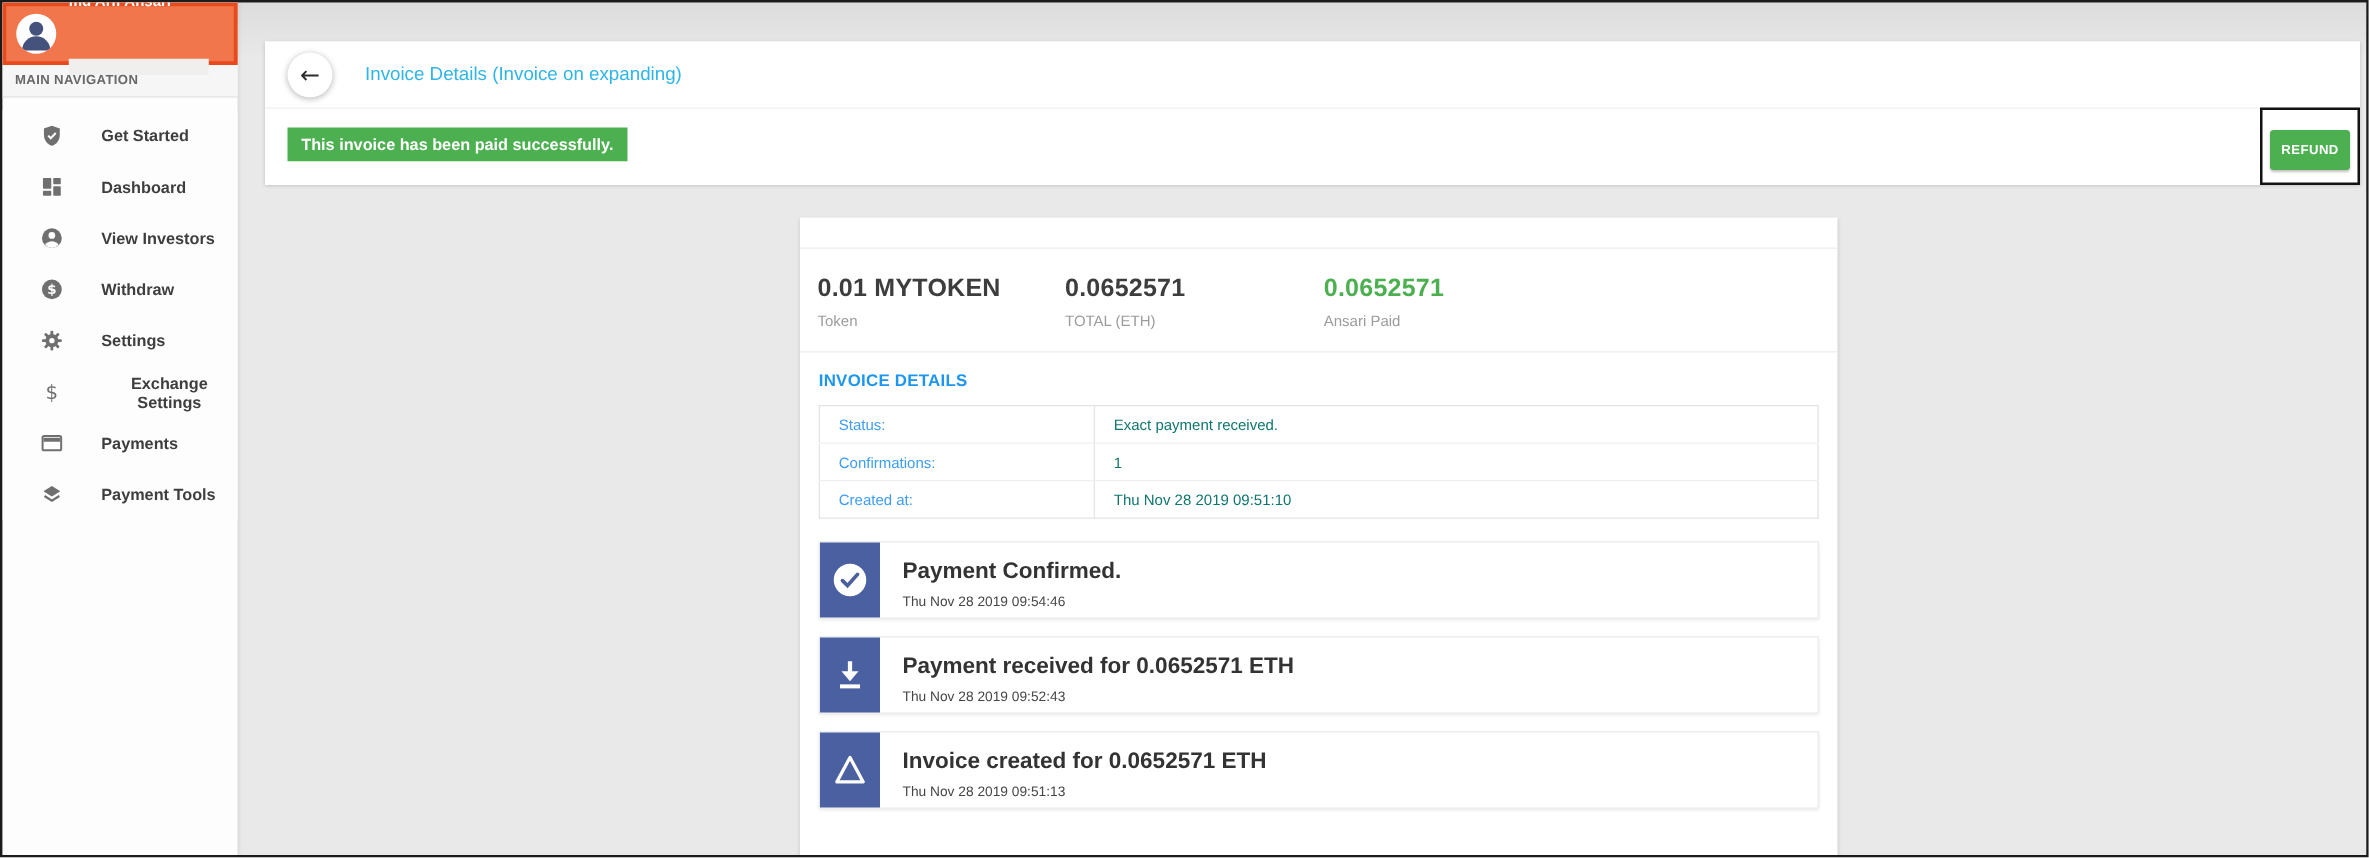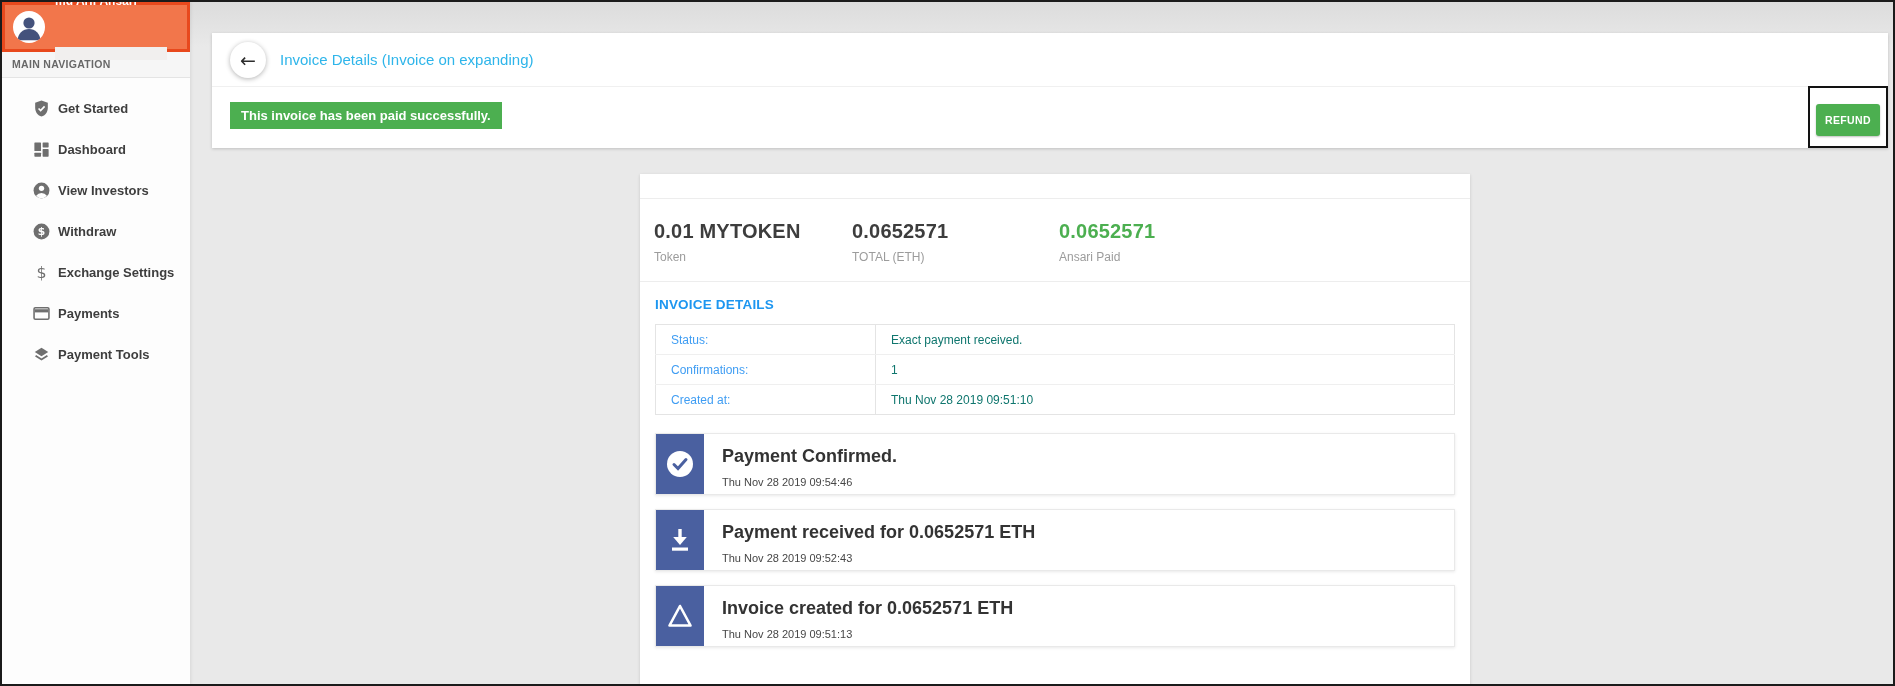--- a/index.html
+++ b/index.html
@@ -27,42 +27,42 @@
   .avatar svg { width:32px; height:32px; display:block; }
   .profile-text { display:flex; flex-direction:column;gap:36px; }
   .profile-name { color:#fff; font-size:12px; font-weight:bold; line-height:14px; }
   .redacted-bar { width:112px; height:13px; background:#f1efee; margin-top:3px; }
   .nav-label {
     height:26px; line-height:25px; background:#f6f6f6; border-bottom:1px solid #e4e4e4;
     color:#686868; font-size:10.5px; font-weight:bold; letter-spacing:.3px; padding-left:10px;
   }
   .menu { padding-top:10px; }
   .menu-item {
-    height:41px; display:flex; align-items:center; padding-left:30px; gap:7px;
-    cursor:pointer; background:#fdfdfd;
+    height:41px; display:flex; align-items:center; padding-left:30px; gap:30px;
+    cursor:pointer; background:#fdfdfd;text-align:center;
   }
   .menu-item svg { width:19px; height:19px; flex:none; }
   .menu-item .mi-label { font-size:13px; color:#3e3e3e; font-weight:600; }
 
   
   .header-card {
     position:absolute; left:210px; top:31px; width:1676px; height:115px;
     background:#fff; box-shadow:0 1px 3px rgba(0,0,0,.18);
   }
   .title-row {
     height:54px; border-bottom:1px solid #f0f0f0;
     display:flex; align-items:center; padding-left:18px;
   }
   .back-btn {
     width:36px; height:36px; border-radius:50%; background:#fff; border:none;
     box-shadow:0 1px 5px rgba(0,0,0,.3); font-size:19px; color:#2c2c2c;
     display:flex; align-items:center; justify-content:center; margin-right:14px; cursor:pointer;
     font-family:"DejaVu Sans", sans-serif;
   }
-  .page-title { font-size:15px; color:#2eb5ea; }
+  .page-title { font-size:15px; color:#2eb5ea;margin-left:12px; }
   .banner-row { position:relative; height:61px; }
   .success-banner {
     position:absolute; left:18px; top:15px; height:27px; line-height:27px;
     background:#4caf50; color:#fff; font-size:13px; font-weight:bold; padding:0 11px;
   }
   .refund-zone {
     position:absolute; right:0; top:-1px; width:80px; height:62px;
     border:2px solid #121212; display:flex; align-items:center; justify-content:center;
   }
   .refund-btn {
@@ -154,20 +154,33 @@
       </div>
 
       <div class="menu-item">
         <svg viewBox="0 0 24 24">
           <circle cx="12" cy="12" r="10" fill="#6f6f6f"></circle>
           <text x="12" y="16.6" text-anchor="middle" font-size="13.5" font-weight="bold" fill="#fdfdfd" font-family="DejaVu Sans, sans-serif">$</text>
         </svg>
         <span class="mi-label">Withdraw</span>
       </div>
 
+      <div class="menu-item">
+        <svg viewBox="0 0 24 24">
+          <g fill="#6f6f6f">
+            <rect x="10.6" y="2" width="2.8" height="20" rx="1"></rect>
+            <rect x="10.6" y="2" width="2.8" height="20" rx="1" transform="rotate(45 12 12)"></rect>
+            <rect x="10.6" y="2" width="2.8" height="20" rx="1" transform="rotate(90 12 12)"></rect>
+            <rect x="10.6" y="2" width="2.8" height="20" rx="1" transform="rotate(135 12 12)"></rect>
+            <circle cx="12" cy="12" r="6.6"></circle>
+          </g>
+          <circle cx="12" cy="12" r="2.7" fill="#fdfdfd"></circle>
+        </svg>
+        <span class="mi-label">Settings</span>
+      </div>
 
       <div class="menu-item">
         <svg viewBox="0 0 24 24">
           <text x="12" y="19" text-anchor="middle" font-size="20" fill="#6f6f6f" font-family="DejaVu Sans, sans-serif">$</text>
         </svg>
         <span class="mi-label">Exchange Settings</span>
       </div>
 
       <div class="menu-item">
         <svg viewBox="0 0 24 24">

